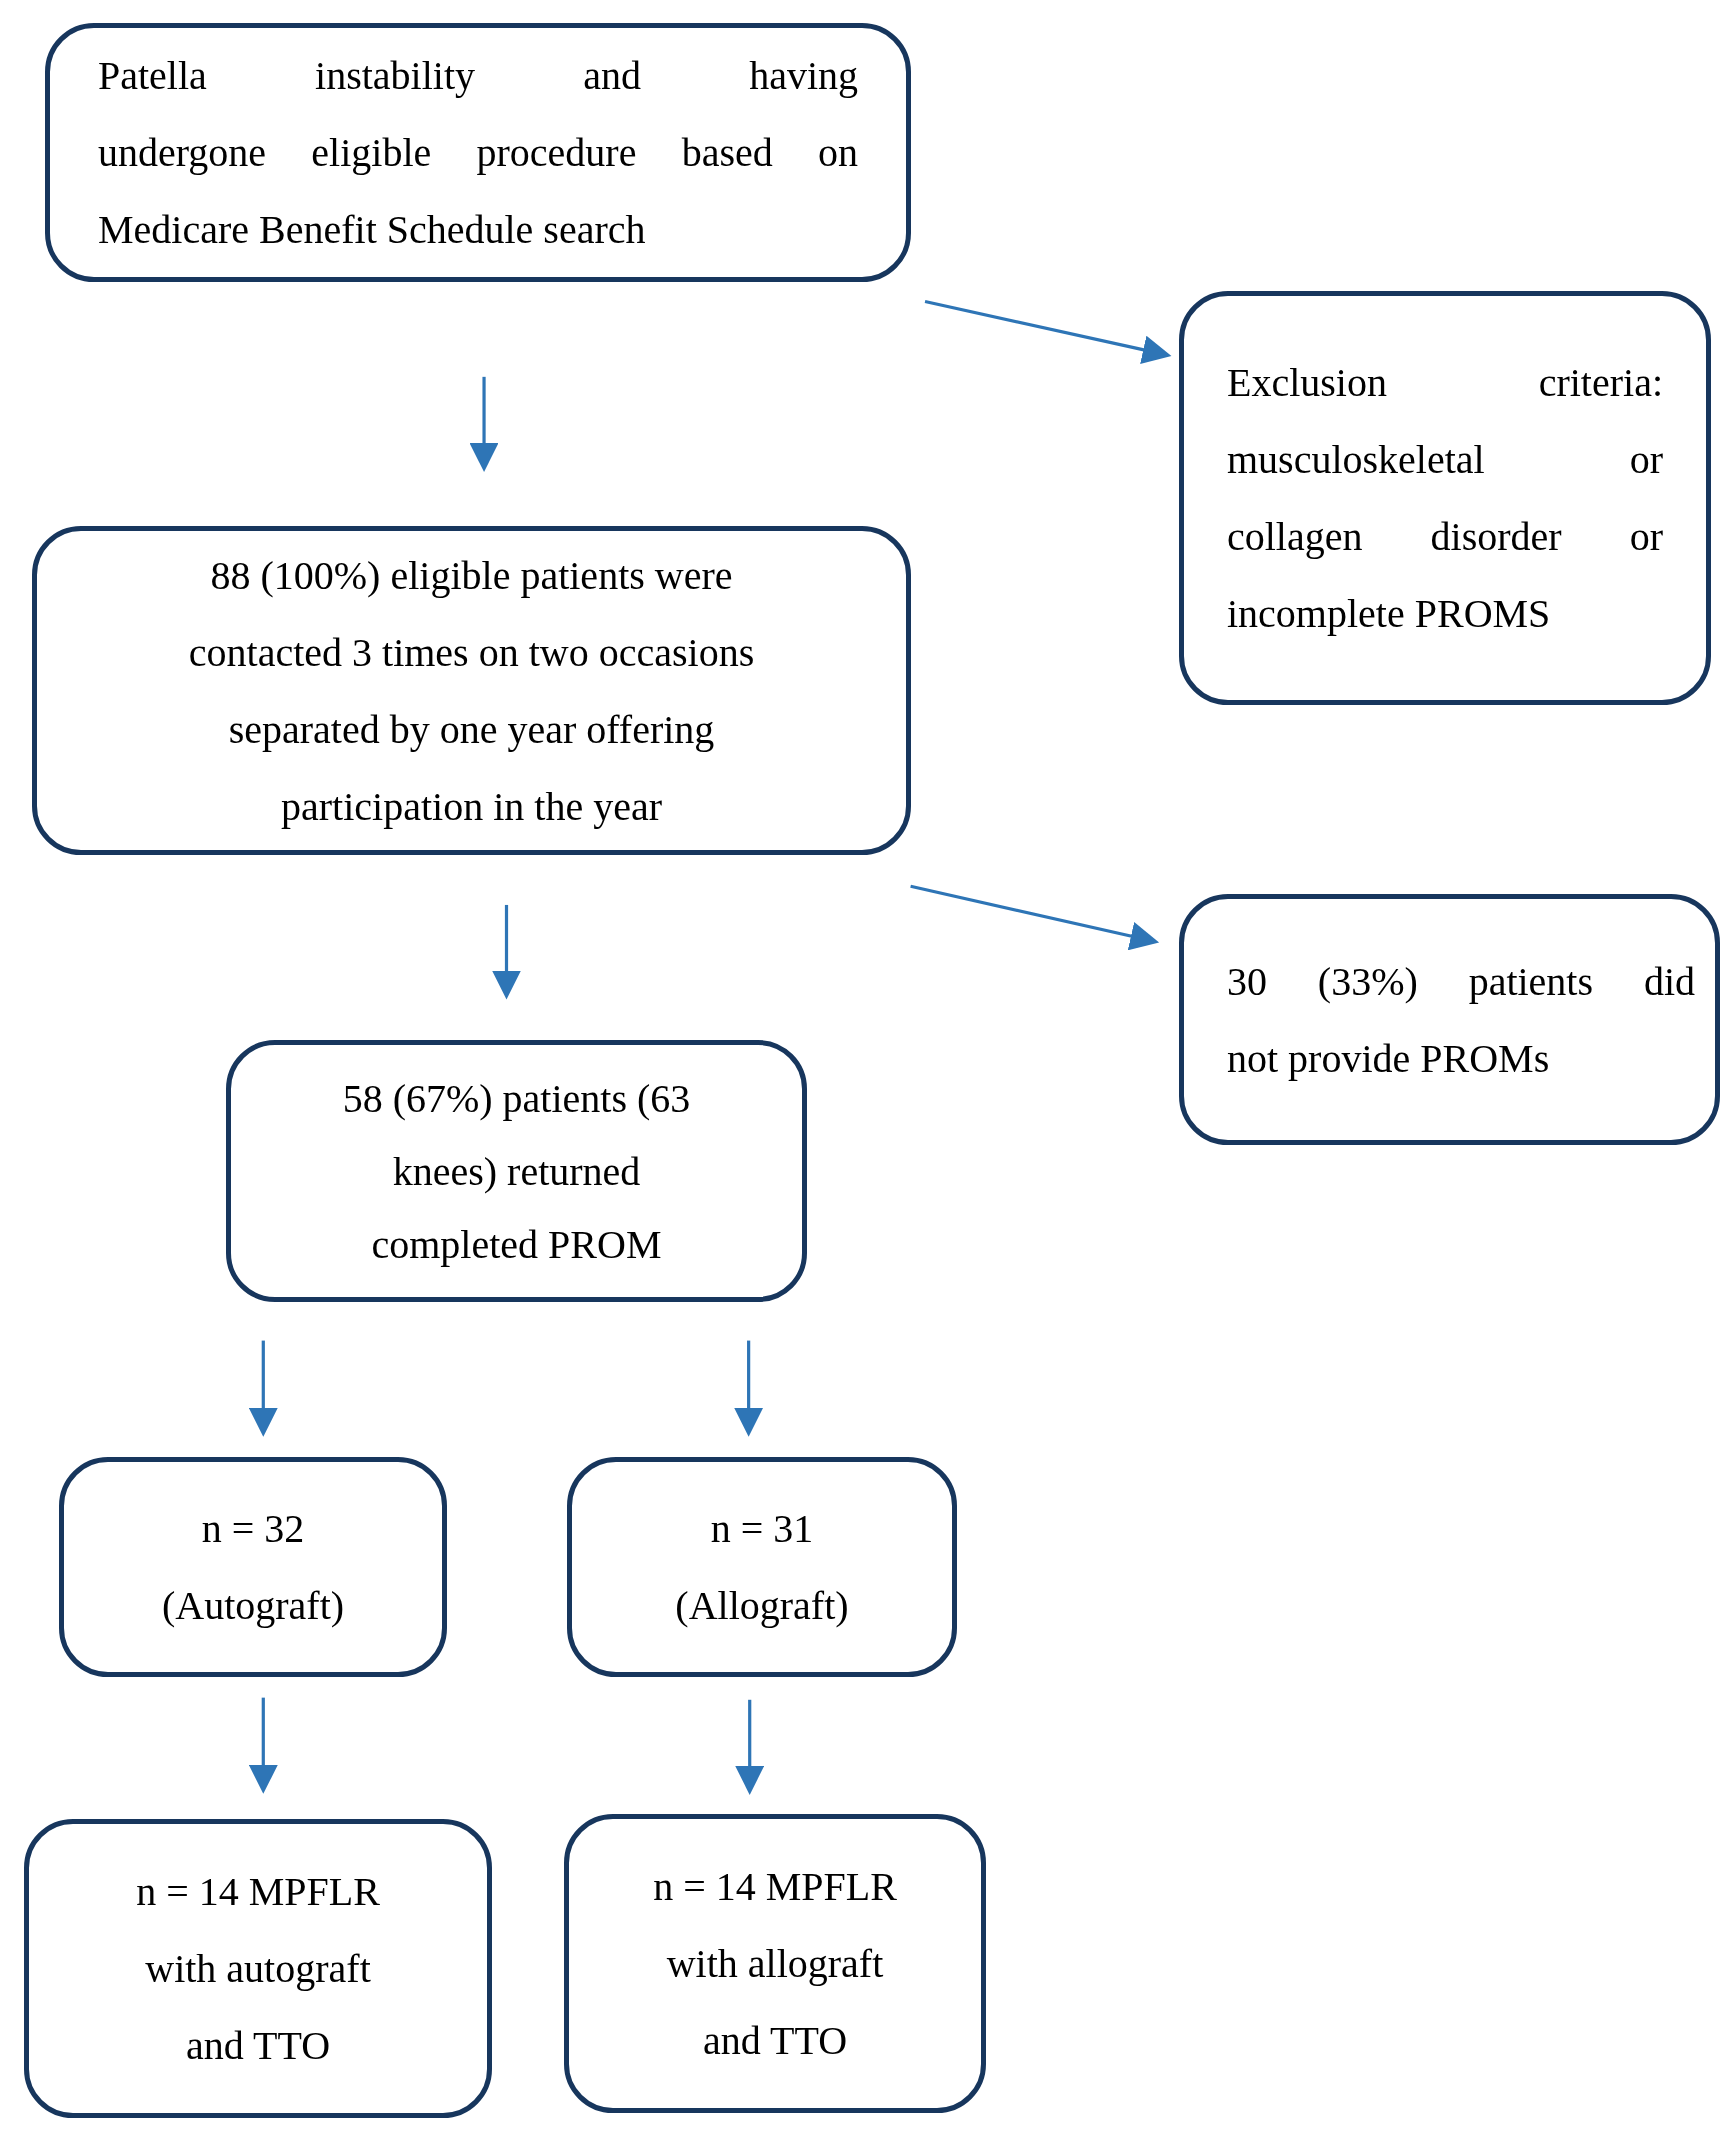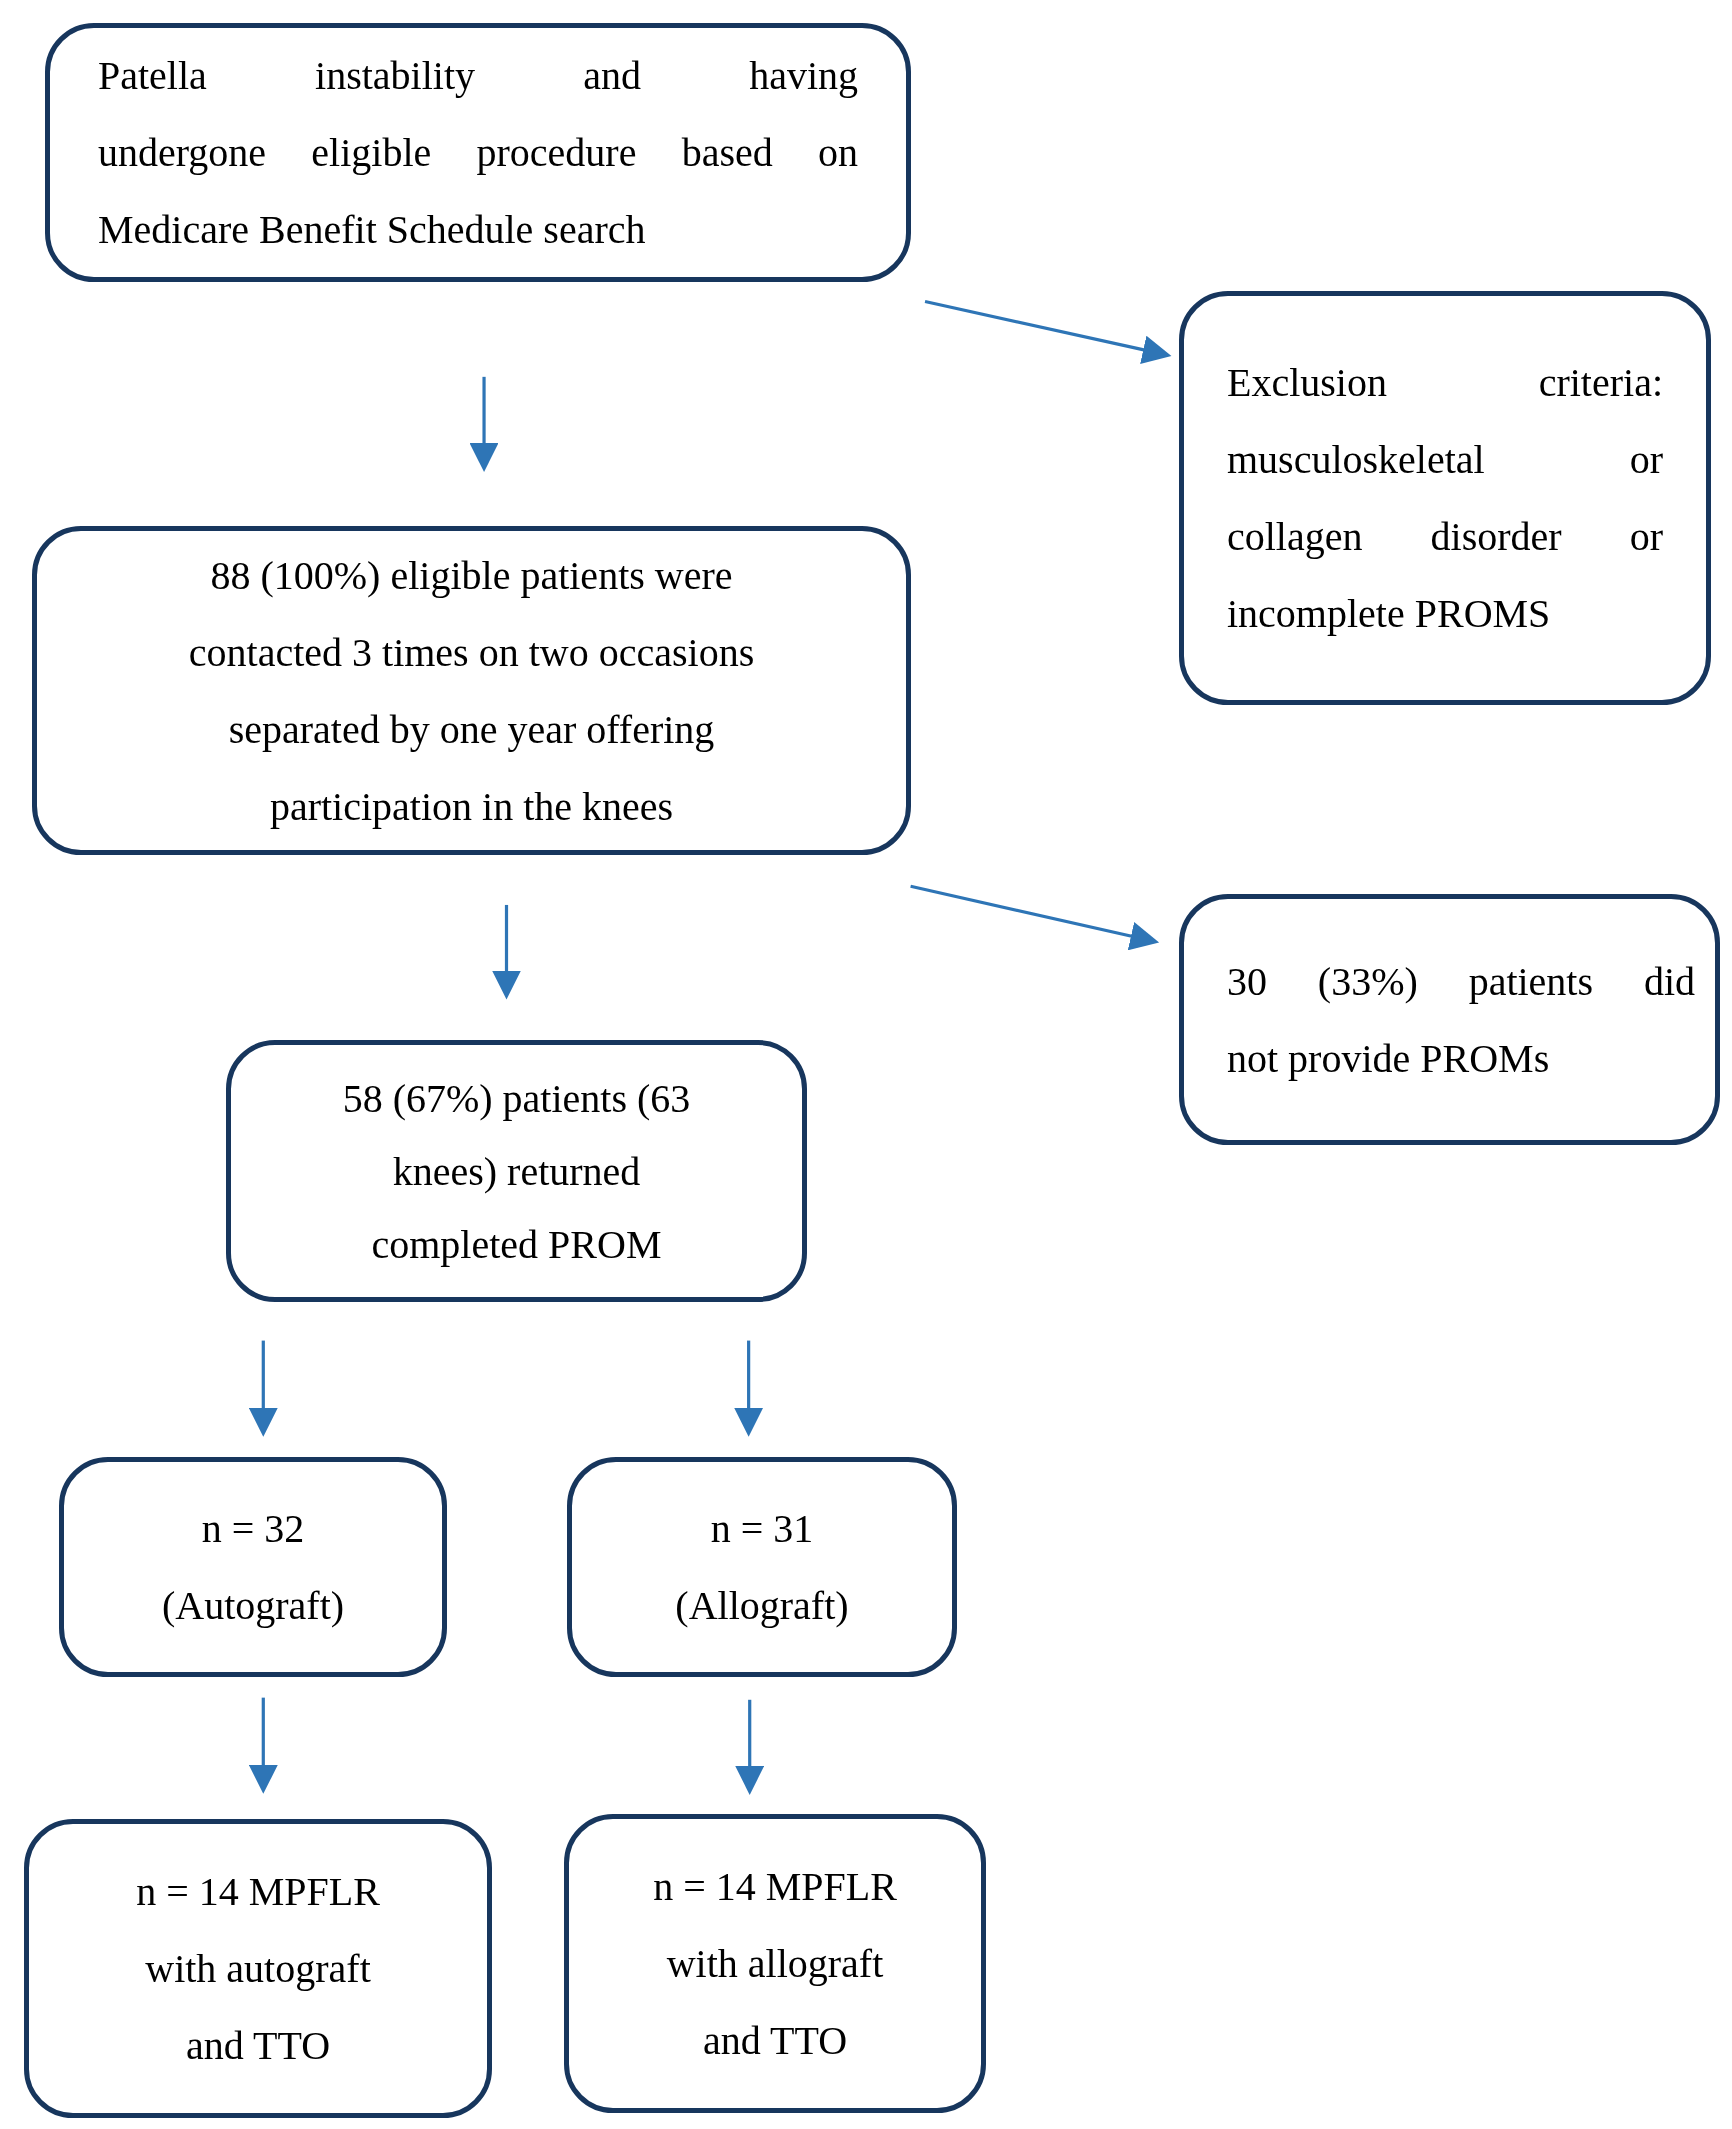--- a/index.html
+++ b/index.html
@@ -78,21 +78,21 @@
       <div class="line">Exclusion criteria:</div>
       <div class="line">musculoskeletal or</div>
       <div class="line">collagen disorder or</div>
       <div class="line last">incomplete PROMS</div>
     </div>
 
   <div class="box" style="left:32px; top:526px; width:879px; height:329px;">
       <div class="line">88 (100%) eligible patients were</div>
       <div class="line">contacted 3 times on two occasions</div>
       <div class="line">separated by one year offering</div>
-      <div class="line last">participation in the knees</div>
+      <div class="line last">participation in the year</div>
     </div>
 
   <div class="box justify" style="left:1179px; top:894px; width:541px; height:251px; padding-left:43px; padding-right:20px;">
       <div class="line">30 (33%) patients did</div>
       <div class="line last">not provide PROMs</div>
     </div>
 
   <div class="box" style="left:226px; top:1040px; width:581px; height:262px; line-height:73px;">
       <div class="line">58 (67%) patients (63</div>
       <div class="line">knees) returned</div>

